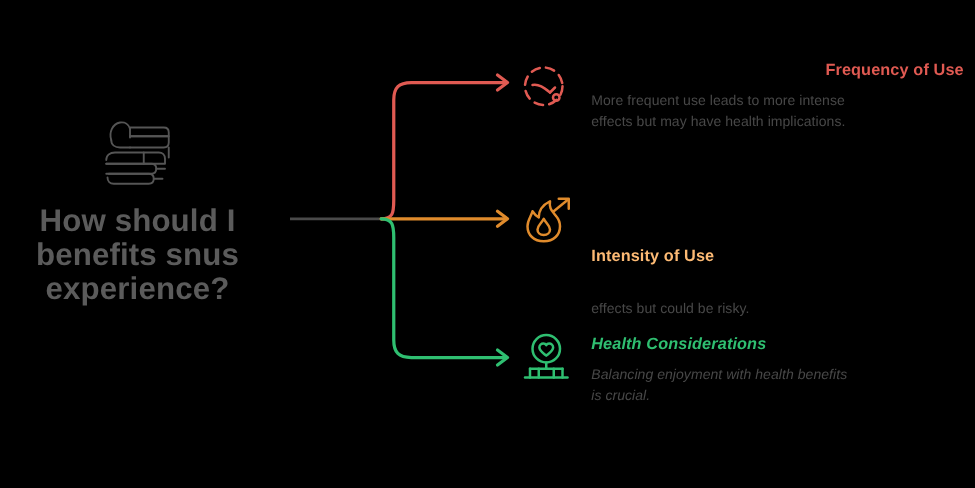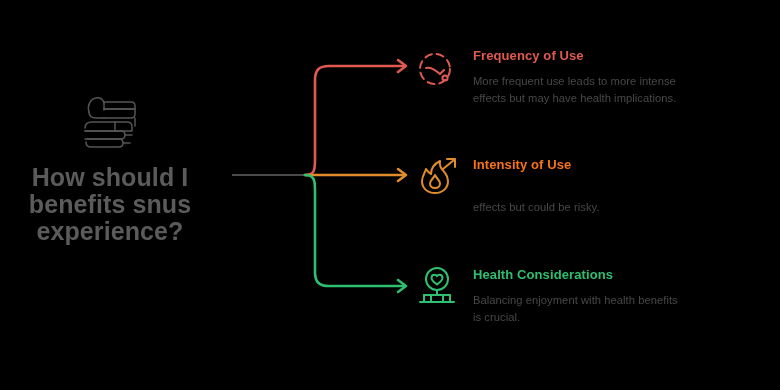--- a/index.html
+++ b/index.html
@@ -85,26 +85,26 @@
     font-size: 11.2px;
     line-height: 16.5px;
     letter-spacing: 0.05px;
     margin: 0;
   }
 
   #branch-0 { top: 48px; }
   #branch-1 { top: 155px; }
   #branch-2 { top: 265px; }
 
-  #branch-0 .branch-heading { color: #e05a52; }
-  #branch-1 .branch-heading { color: #f97316; }
+  #branch-0 .branch-heading { color: #e05a52; text-align: right; }
+  #branch-1 .branch-heading { color: #fdba74; margin-top: 40px; }
   #branch-2 .branch-heading { color: #2fbf71; }
 
   #branch-1 .branch-text { top: 2px; }
-  #branch-2 .branch-text { top: 2px; }
+  #branch-2 .branch-text { top: 2px; font-style: italic; }
 </style>
 </head>
 <body>
 
 <div id="canvas">
 
   <div class="root-block">
 
     <svg class="root-icon" viewBox="0 0 70 62" fill="none">
       <g stroke="#555555" stroke-width="1.5" stroke-linecap="round" stroke-linejoin="round" fill="none">

